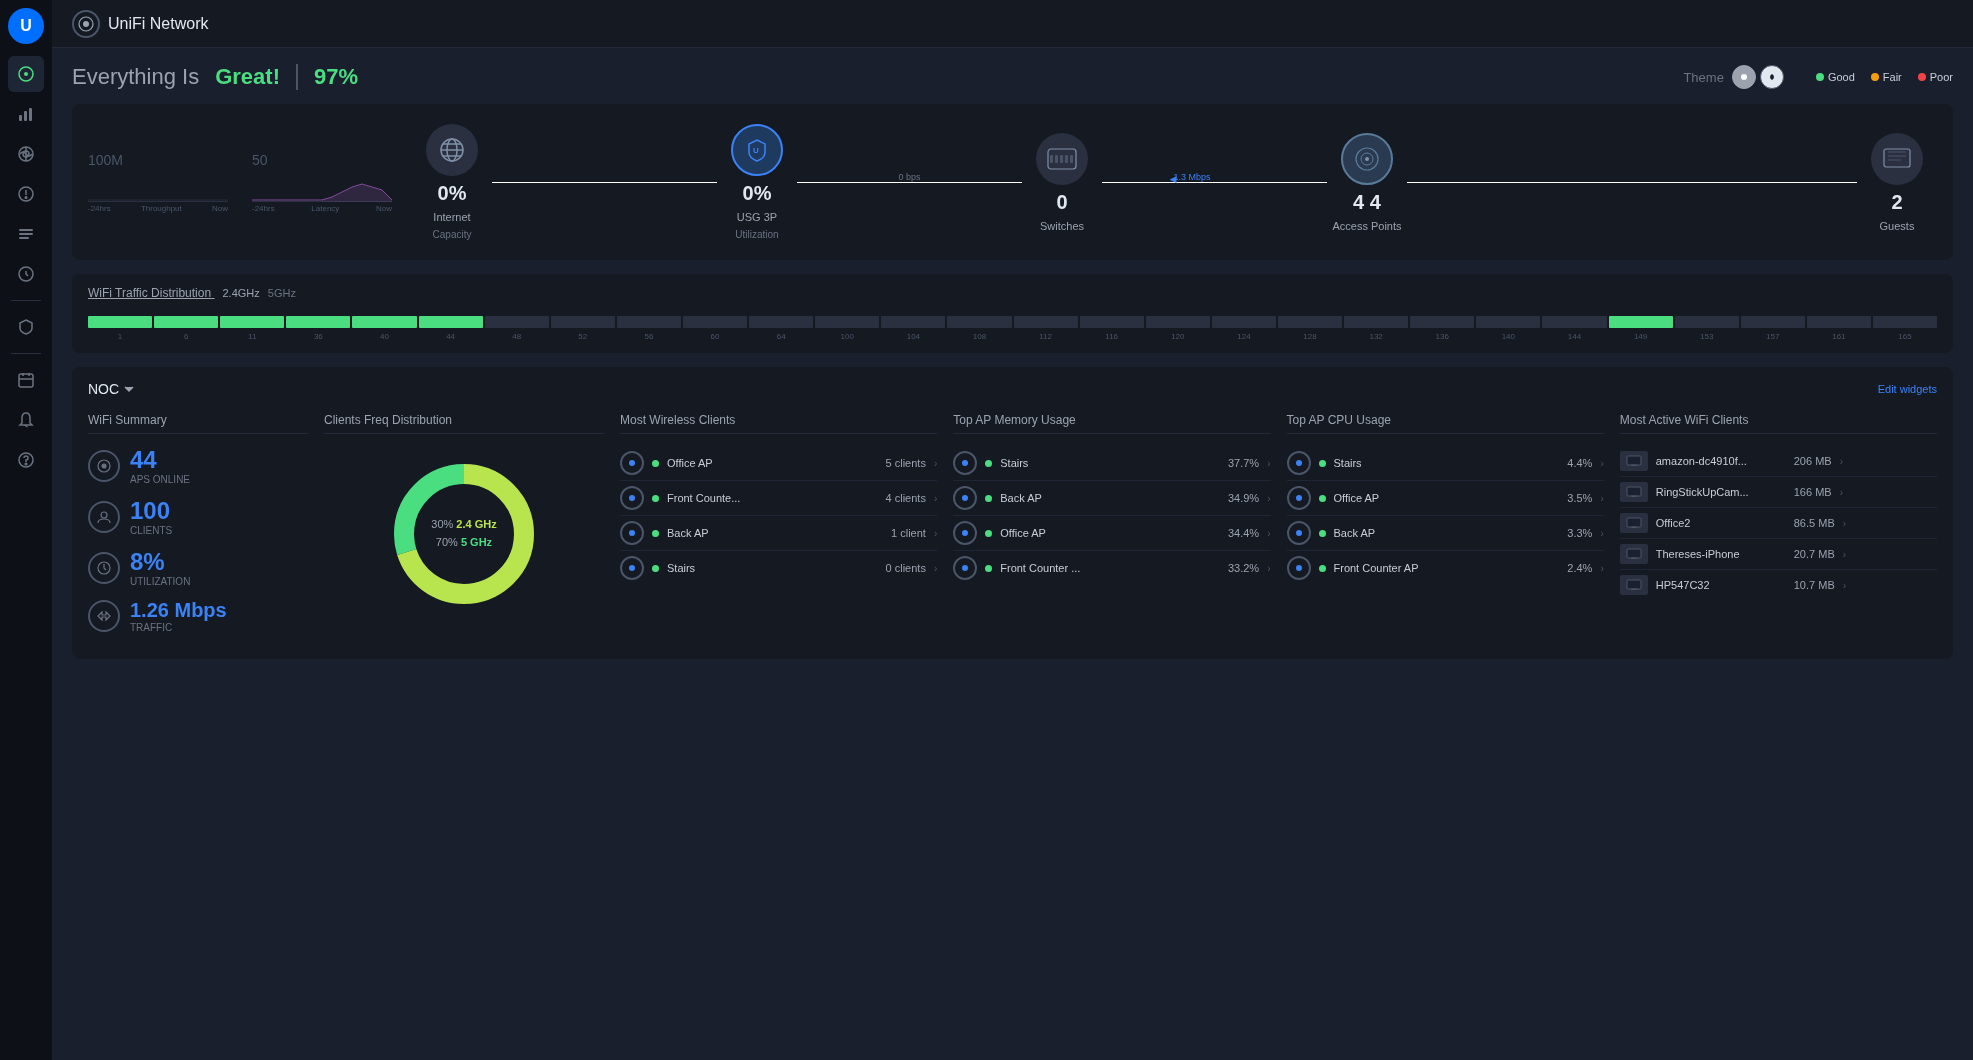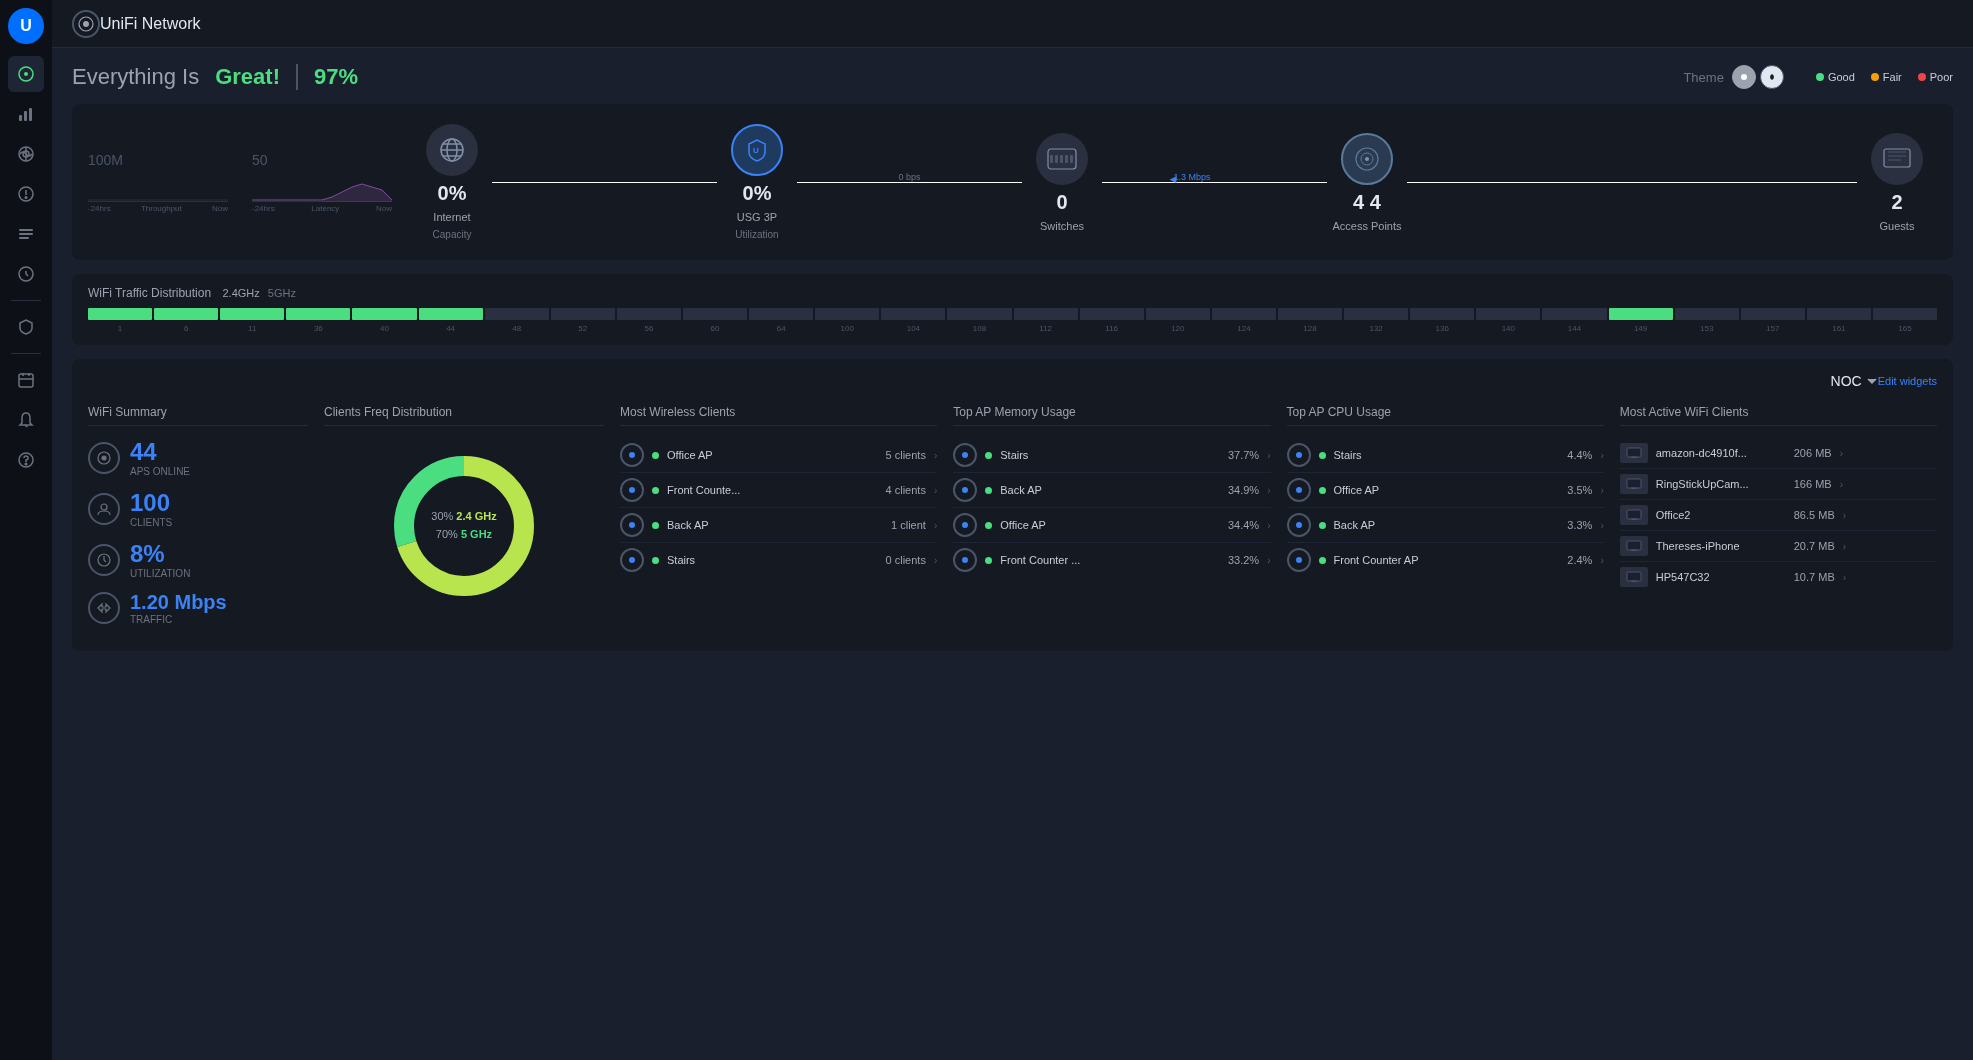--- a/index.html
+++ b/index.html
@@ -66,21 +66,21 @@
       flex-direction: column;
       overflow: hidden;
     }
 
     
     .header {
       background: #141922;
       padding: 10px 20px;
       display: flex;
       align-items: center;
-      gap: 0;
+      gap: 8px;
       border-bottom: 1px solid #252a3a;
       height: 48px;
     }
     .header-logo {
       width: 28px;
       height: 28px;
       border-radius: 50%;
       border: 2px solid #4a5568;
       display: flex;
       align-items: center;
@@ -276,21 +276,22 @@
     
     .wifi-dist {
       background: #141922;
       border-radius: 8px;
       padding: 12px 16px;
       margin-bottom: 14px;
     }
     .wifi-dist-header {
       font-size: 12px;
       color: #9ca3af;
-      margin-bottom: 8px;
+      margin-bottom: 16px;
+      text-decoration: underline;
     }
     .wifi-band-tabs {
       display: inline-flex;
       gap: 8px;
       font-size: 11px;
       color: #6b7280;
       margin-left: 8px;
     }
     .wifi-band-tab.active { color: #9ca3af; }
     .channel-bar-container {
@@ -320,21 +321,21 @@
     }
 
     
     .bottom-section {
       background: #141922;
       border-radius: 8px;
       padding: 14px 16px;
     }
     .noc-header {
       display: flex;
-      justify-content: flex-end;
+      justify-content: space-between;
       align-items: center;
       margin-bottom: 16px;
     }
     .noc-title {
       font-size: 14px;
       color: #e2e8f0;
       display: flex;
       align-items: center;
       gap: 4px;
     }
@@ -877,21 +878,21 @@
               <div class="summary-label">UTILIZATION</div>
             </div>
           </div>
           <div class="wifi-summary-item">
             <div class="summary-icon">
               <svg width="16" height="16" viewBox="0 0 16 16" fill="none" stroke="#6b7280" stroke-width="1.2">
                 <path d="M2 8 L6 4 L6 7 L10 7 L10 4 L14 8 L10 12 L10 9 L6 9 L6 12 Z"></path>
               </svg>
             </div>
             <div>
-              <div class="summary-traffic-value">1.20 Mbps</div>
+              <div class="summary-traffic-value">1.26 Mbps</div>
               <div class="summary-label">TRAFFIC</div>
             </div>
           </div>
         </div>
 
         <div>
           <div class="widget-title">Clients Freq Distribution</div>
           <div class="donut-container">
             <svg width="160" height="160" viewBox="0 0 160 160">
 

